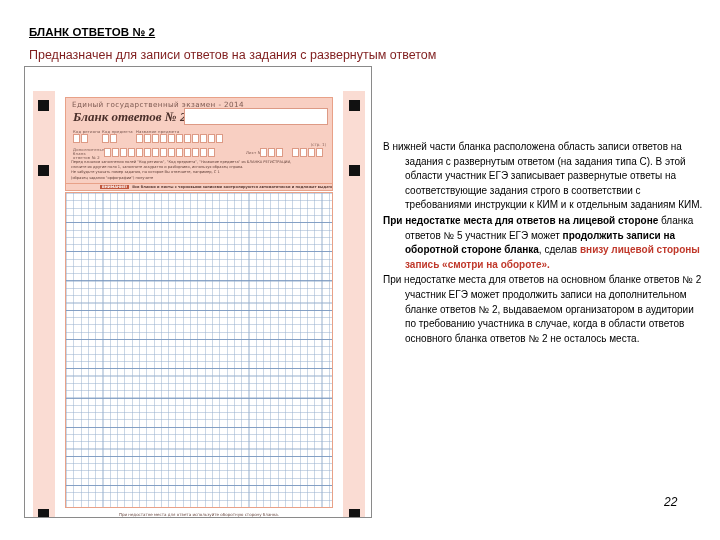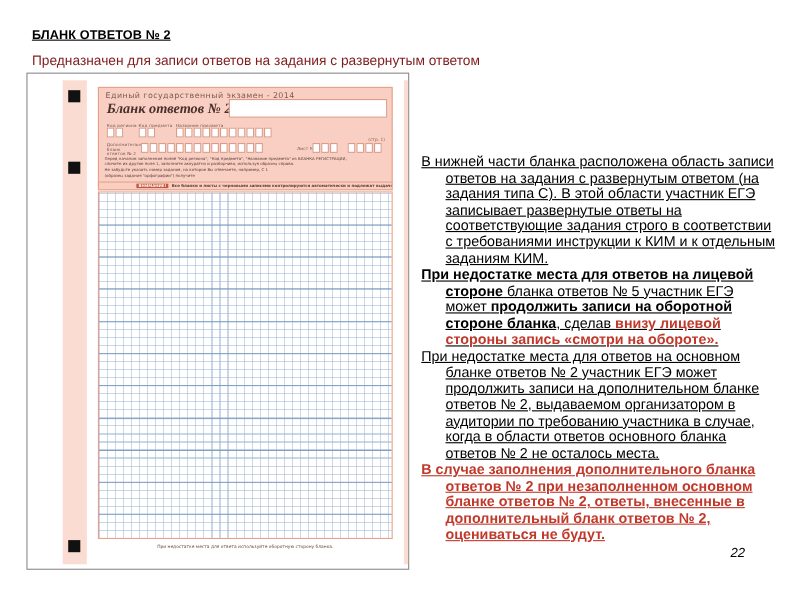--- a/index.html
+++ b/index.html
@@ -44,24 +44,23 @@
     width: 348px;
     height: 452px;
     background: #ffffff;
     border: 1px solid #8a8a8a;
     box-sizing: border-box;
     overflow: hidden;
   }
   .form-inner {
     position: absolute;
     left: 8px;
-    top: 6px;
+    top: 24px;
     width: 388px;
     height: 440px;
-    margin-left: 24px;
   }
 
   
   .side-band {
     position: absolute;
     top: 0;
     width: 22px;
     height: 440px;
     background: #fadcd3;
   }
@@ -259,27 +258,26 @@
   }
 
   
   .text-col {
     position: absolute;
     left: 383px;
     top: 140px;
     width: 322px;
   }
   .para {
-    font-size: 13px;
+    font-size: 10px;
     line-height: 14.6px;
     color: #000000;
     margin-bottom: 1px;
     text-indent: -22px;
     padding-left: 22px;
-    text-decoration: underline;
   }
   .para.red    { color: #c0392b; font-weight: bold; }
 
   .page-number {
     position: absolute;
     left: 664px;
     top: 495px;
     font-size: 12px;
     font-style: italic;
     color: #000000;
@@ -404,16 +402,15 @@
 
       <div class="bottom-note">При недостатке места для ответа используйте оборотную сторону бланка.</div>
     </div>
   </div>
 </div>
 
 <div class="text-col">
   <div class="para"><span>В нижней части бланка расположена область записи ответов на задания с развернутым ответом (на задания типа С). В этой области участник ЕГЭ записывает развернутые ответы на соответствующие задания строго в соответствии с требованиями инструкции к КИМ и к отдельным заданиям КИМ.</span></div>
   <div class="para"><span style="font-weight: bold;">При недостатке места для ответов на лицевой стороне</span><span> бланка ответов № 5 участник ЕГЭ может </span><span style="font-weight: bold;">продолжить записи на оборотной стороне бланка</span><span>, сделав </span><span style="color: rgb(192, 57, 43); font-weight: bold;">внизу лицевой стороны запись «смотри на обороте».</span></div>
   <div class="para"><span>При недостатке места для ответов на основном бланке ответов № 2 участник ЕГЭ может продолжить записи на дополнительном бланке ответов № 2, выдаваемом организатором в аудитории по требованию участника в случае, когда в области ответов основного бланка ответов № 2 не осталось места.</span></div>
-  <div class="para red"><span style="color: rgb(192, 57, 43); font-weight: bold;">В случае заполнения дополнительного бланка ответов № 2 при незаполненном основном бланке ответов № 2, ответы, внесенные в дополнительный бланк ответов № 2, оцениваться не будут.</span></div>
 </div>
 
 <div class="page-number">22</div>
 
 </body></html>

